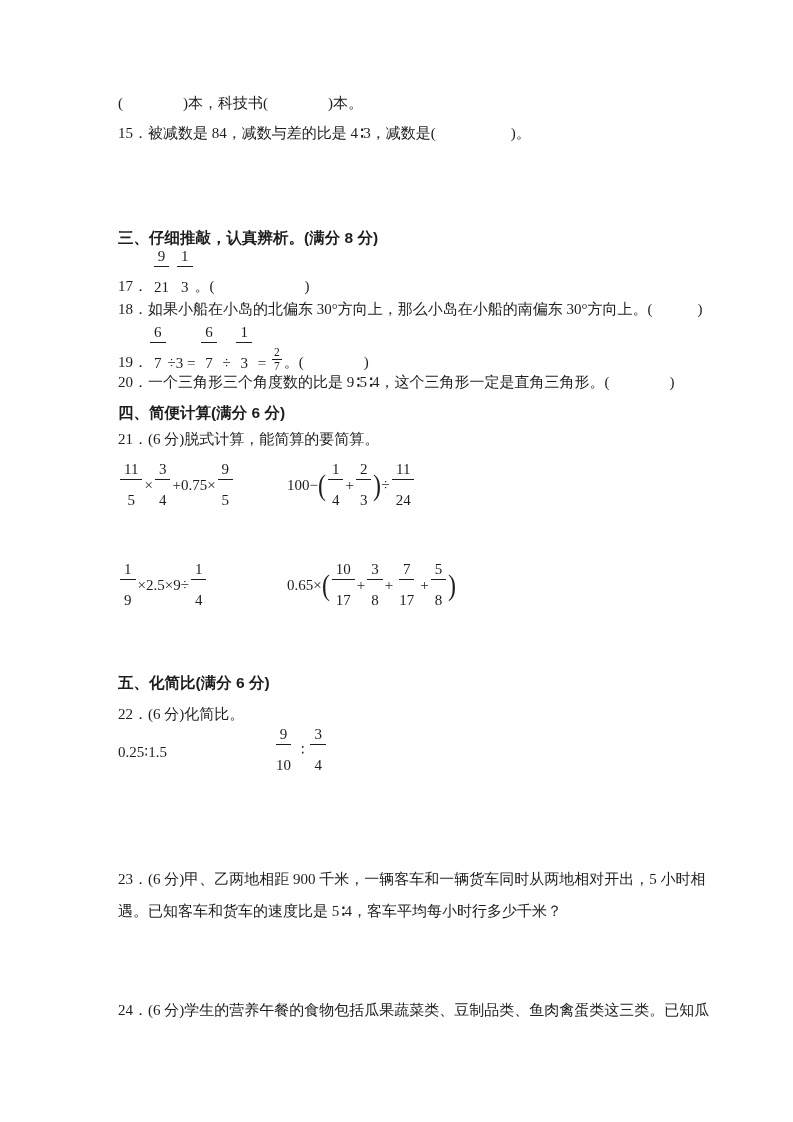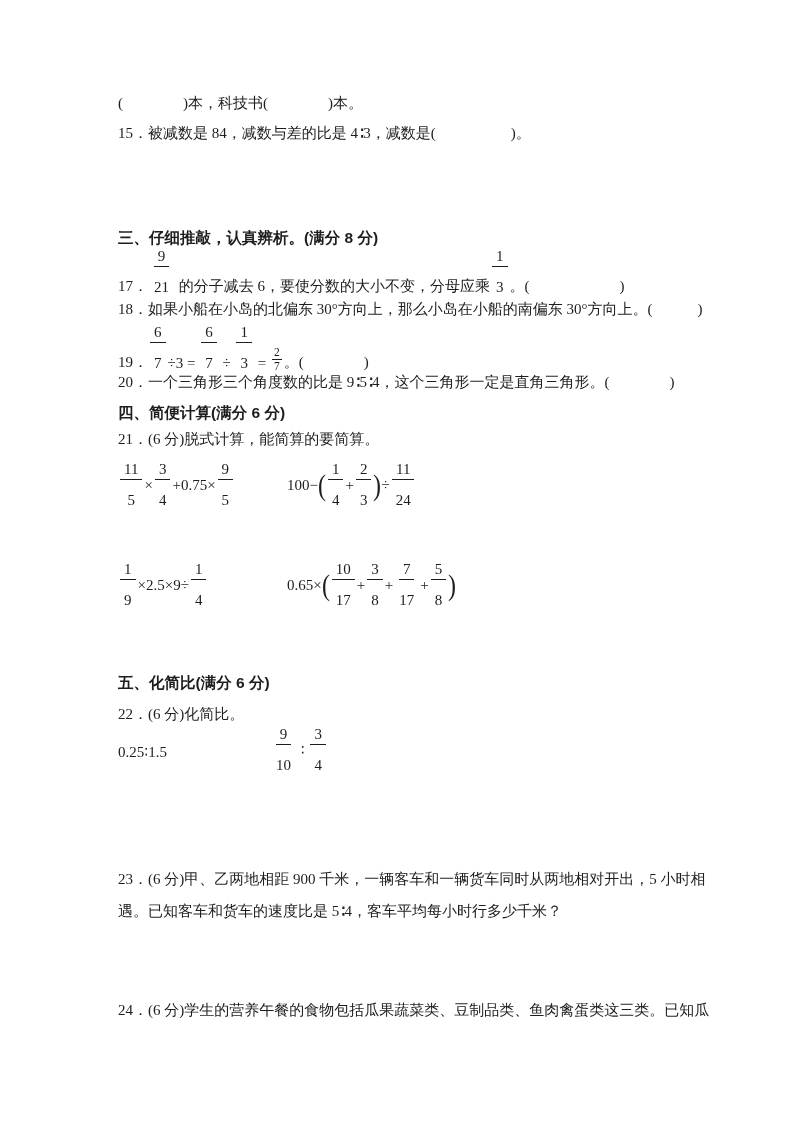--- a/index.html
+++ b/index.html
@@ -63,21 +63,20 @@
   <div class="line" style="top:93px">(　　　　)本，科技书(　　　　)本。</div>
 
   <div class="line" style="top:123px">15．被减数是 84，减数与差的比是 4∶3，减数是(　　　　　)。</div>
 
 
   <div class="heading" style="top:227px">三、仔细推敲，认真辨析。(满分 8 分)</div>
 
   <div class="fline" style="top:252px">
     <span>17．</span>
     <span class="frac"><span class="n">9</span><span class="d">21</span></span>
-    <span> 的分子减去 6，要使分数的大小不变，分母应乘</span>
     <span class="frac"><span class="n">1</span><span class="d">3</span></span>
     <span>。(　　　　　　)</span>
   </div>
 
   <div class="line" style="top:299px">18．如果小船在小岛的北偏东 30°方向上，那么小岛在小船的南偏东 30°方向上。(　　　)</div>
 
   <div class="fline" style="top:328px">
     <span>19．</span>
     <span class="frac"><span class="n">6</span><span class="d">7</span></span>
     <span>÷3 = </span>

